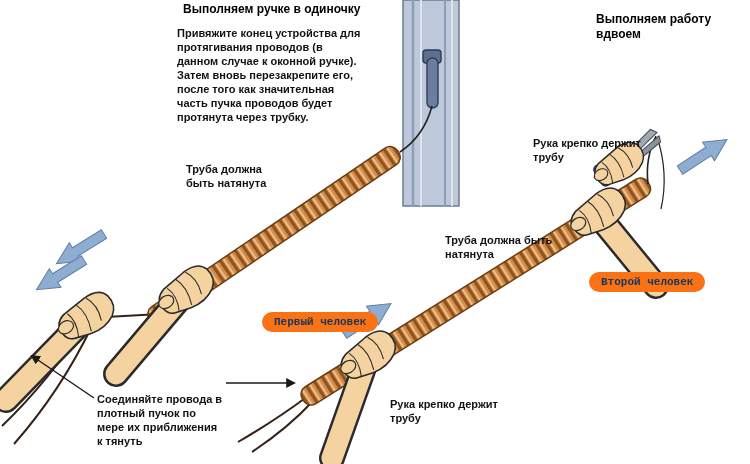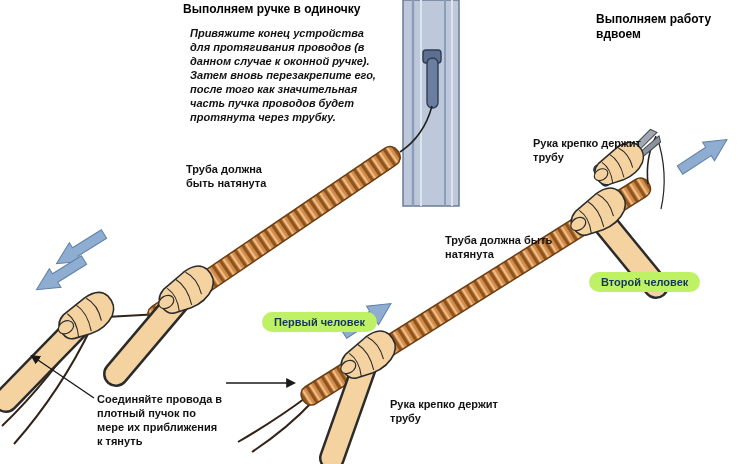--- a/index.html
+++ b/index.html
@@ -1,22 +1,22 @@
 <!DOCTYPE html>
 <html><head>
 <meta charset="utf-8">
 <style>
   * { margin:0; padding:0; box-sizing:border-box; }
   html,body { background:#ffffff; font-family:"Liberation Sans", sans-serif; }
   .stage { position:relative; width:750px; height:464px; background:#ffffff; overflow:hidden; }
   .stage > svg { position:absolute; left:0; top:0; }
   .txt { position:absolute; color:#121212; font-size:11px; line-height:1.28; font-weight:700; }
   .heading { font-size:12px; font-weight:700; color:#000; }
-  .badge { position:absolute; background:#bef264; color:#15365f; font-size:11px; font-weight:700;
-           padding:4px 12px; border-radius:13px; white-space:nowrap; }
+  .badge { position:absolute; background:#f97316; color:#15365f; font-size:11px; font-weight:700;
+           padding:4px 12px; border-radius:13px; white-space:nowrap;font-family:Liberation Mono, monospace; }
 </style>
 </head>
 <body>
 
 <div class="stage">
 
   <svg width="750" height="464" viewBox="0 0 750 464">
     <defs>
       <pattern id="ribs" width="9" height="22" patternUnits="userSpaceOnUse">
         <rect width="9" height="22" fill="#d08a4a"></rect>
@@ -99,21 +99,21 @@
     <use href="#barrow" transform="translate(84,260) rotate(148)"></use>
     <use href="#barrow" transform="translate(344,334) rotate(-33)"></use>
     <use href="#barrow" transform="translate(680,170) rotate(-33)"></use>
 
     <line x1="94" y1="398" x2="32" y2="356" stroke="#1a1a1a" stroke-width="1.4" marker-end="url(#ah)"></line>
     <line x1="226" y1="383" x2="294" y2="383" stroke="#1a1a1a" stroke-width="1.4" marker-end="url(#ah)"></line>
   </svg>
 
   <div class="txt heading" style="left:183px; top:2px; width:215px;">Выполняем ручке в одиночку</div>
 
-  <div class="txt" style="left:190px; top:26px; width:186px;font-style:italic;">Привяжите конец устройства для протягивания проводов (в данном случае к оконной ручке). Затем вновь перезакрепите его, после того как значительная часть пучка проводов будет протянута через трубку.</div>
+  <div class="txt" style="left:177px; top:26px; width:186px;">Привяжите конец устройства для протягивания проводов (в данном случае к оконной ручке). Затем вновь перезакрепите его, после того как значительная часть пучка проводов будет протянута через трубку.</div>
 
   <div class="txt" style="left:186px; top:162px; width:105px;">Труба должна быть натянута</div>
 
   <div class="txt heading" style="left:563px; top:12px; width:180px;padding-left:33px;">Выполняем работу вдвоем</div>
 
 
   <div class="txt" style="left:533px; top:136px; width:110px;">Рука крепко держит трубу</div>
 
   <div class="txt" style="left:445px; top:233px; width:112px;">Труба должна быть натянута</div>
 

